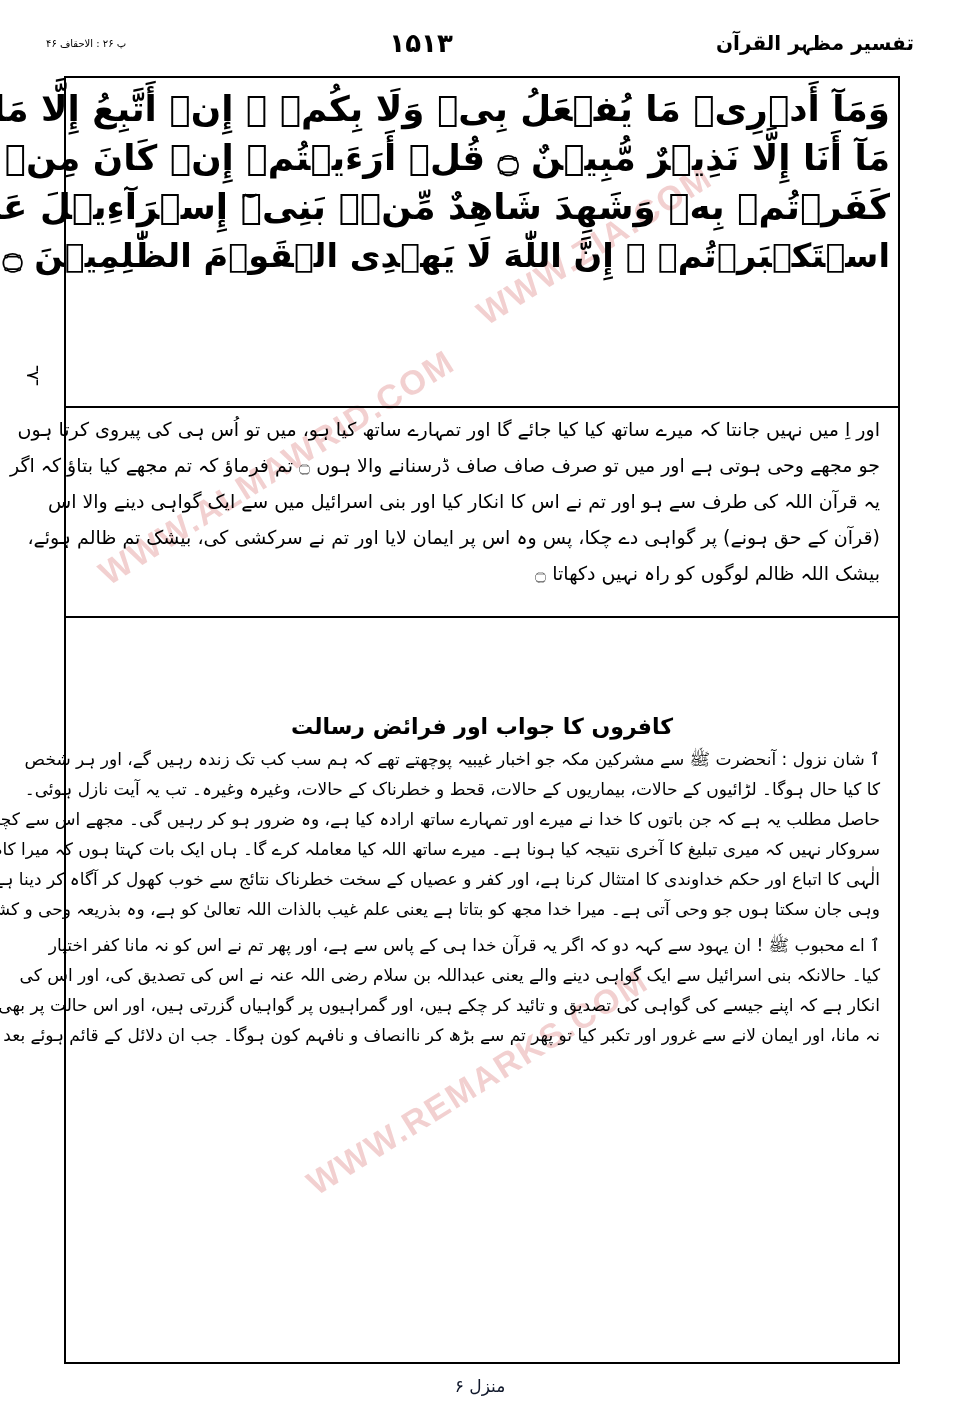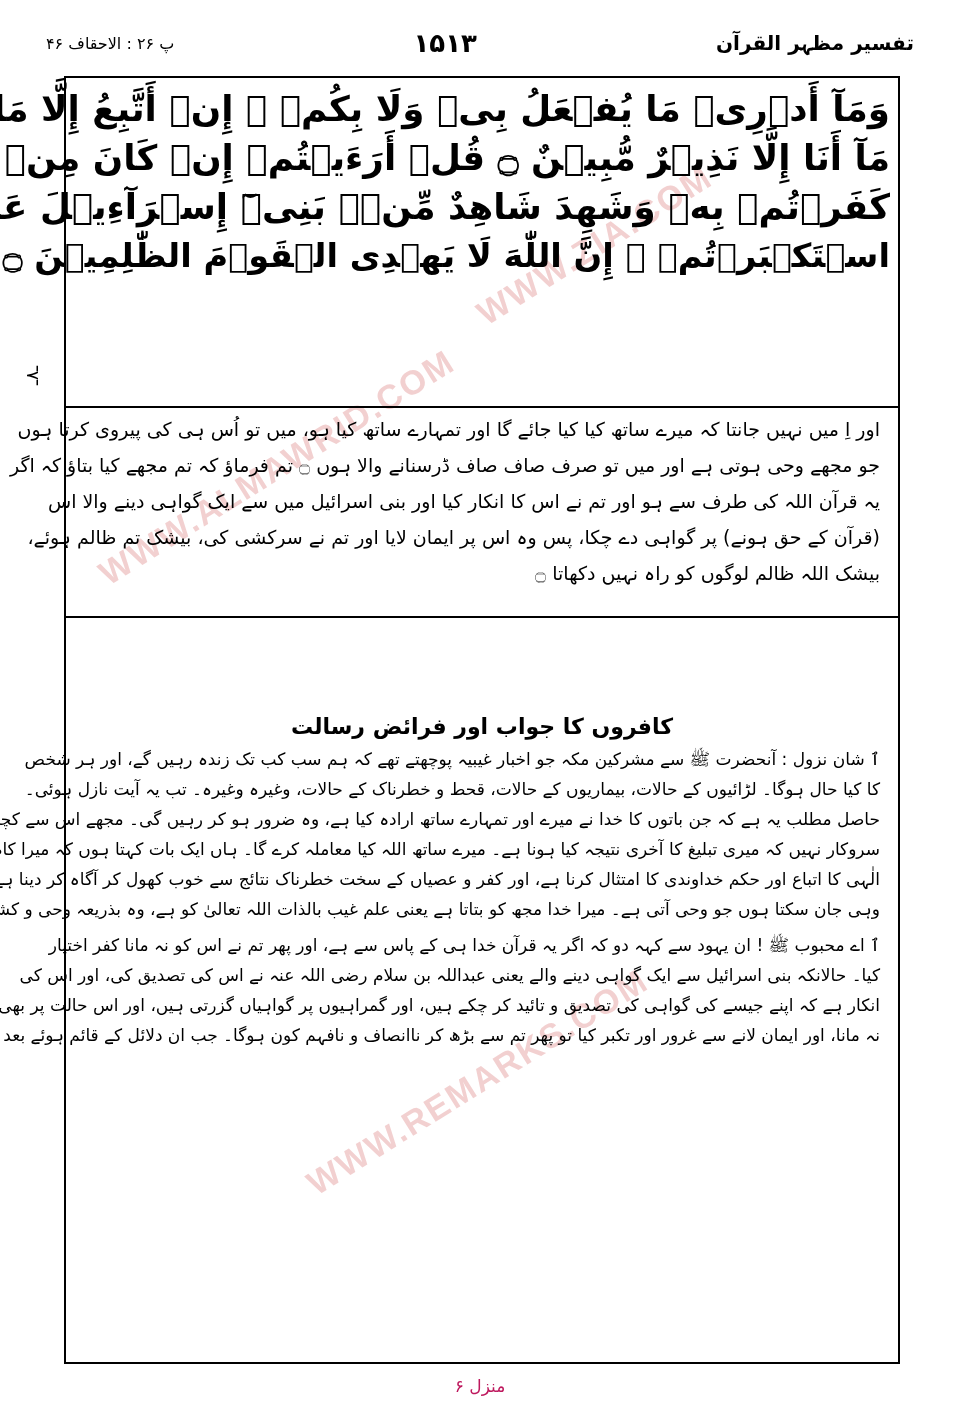--- a/index.html
+++ b/index.html
@@ -47,21 +47,21 @@
     justify-content: space-between;
     direction: rtl;
   }
   .hdr-right, .hdr-left, .hdr-center {
     font-family: "DejaVu Sans", sans-serif;
     color: #000;
     white-space: nowrap;
   }
   .hdr-right { font-size: 20px; font-weight: bold; }
   .hdr-center { font-size: 26px; font-weight: bold; letter-spacing: 1px; }
-  .hdr-left { font-size: 16px; text-align: center; }
+  .hdr-left { font-size: 10px; text-align: center; }
 
   
   .frame {
     position: absolute;
     left: 64px;
     top: 76px;
     width: 836px;
     height: 1288px;
     border: 2px solid #000;
     box-sizing: border-box;
@@ -168,21 +168,21 @@
 
   
   .footer {
     position: absolute;
     left: 0;
     right: 0;
     top: 1376px;
     text-align: center;
     font-family: "DejaVu Sans", sans-serif;
     font-size: 17px;
-    color: #be185d;
+    color: #0f172a;
   }
 </style>
 </head>
 <body>
 
 <div class="page">
 
   <div class="wm wm1">WWW.ALMAWRID.COM</div>
   <div class="wm wm2">WWW.ZIA.COM</div>
   <div class="wm wm3">WWW.REMARKS.COM</div>

